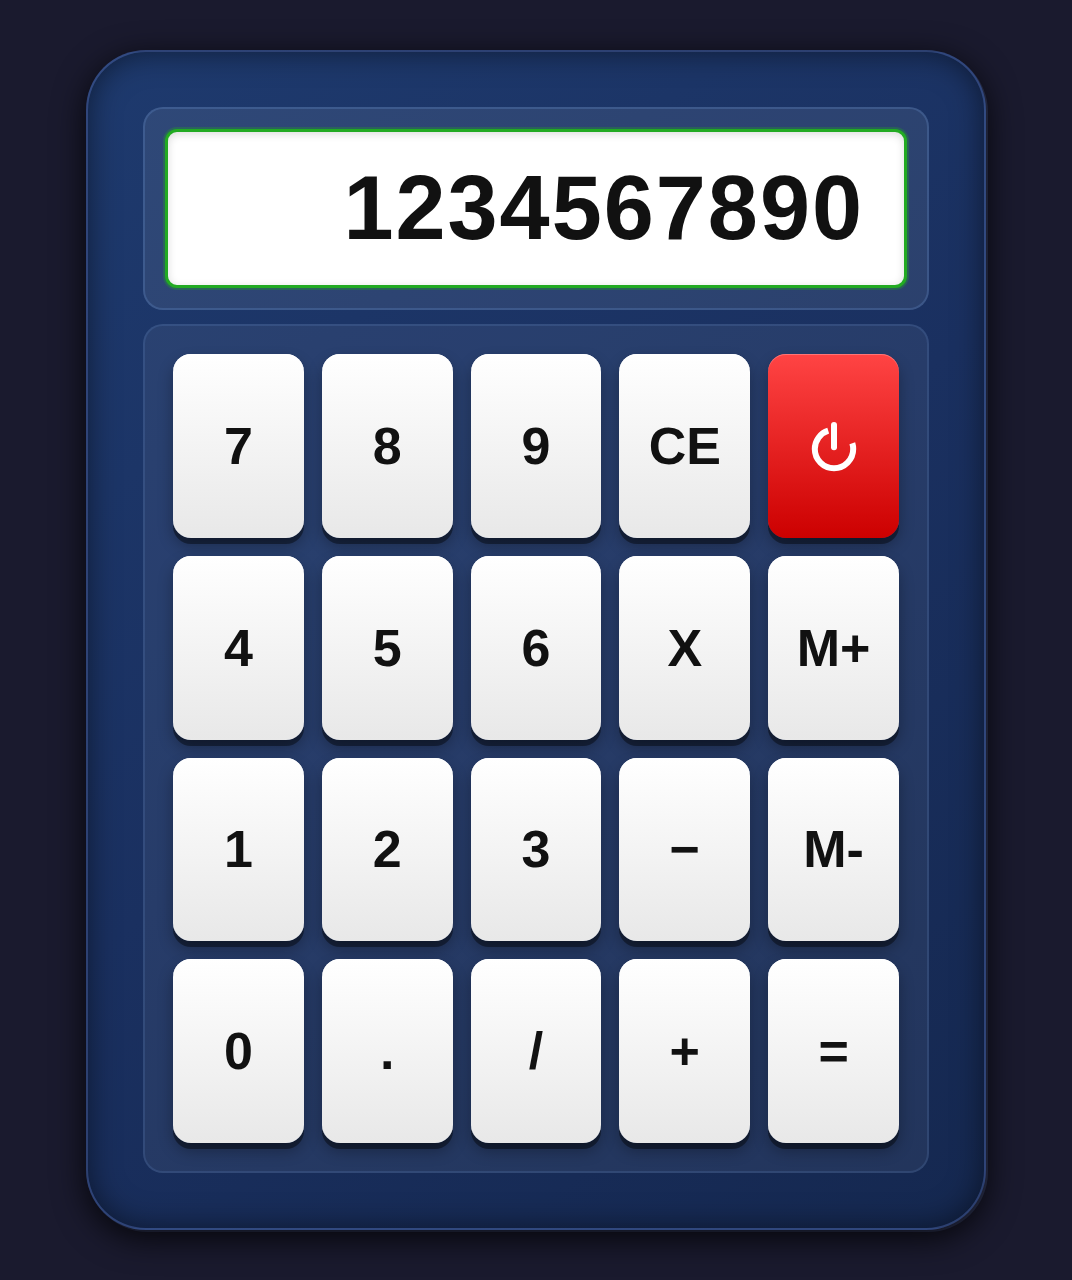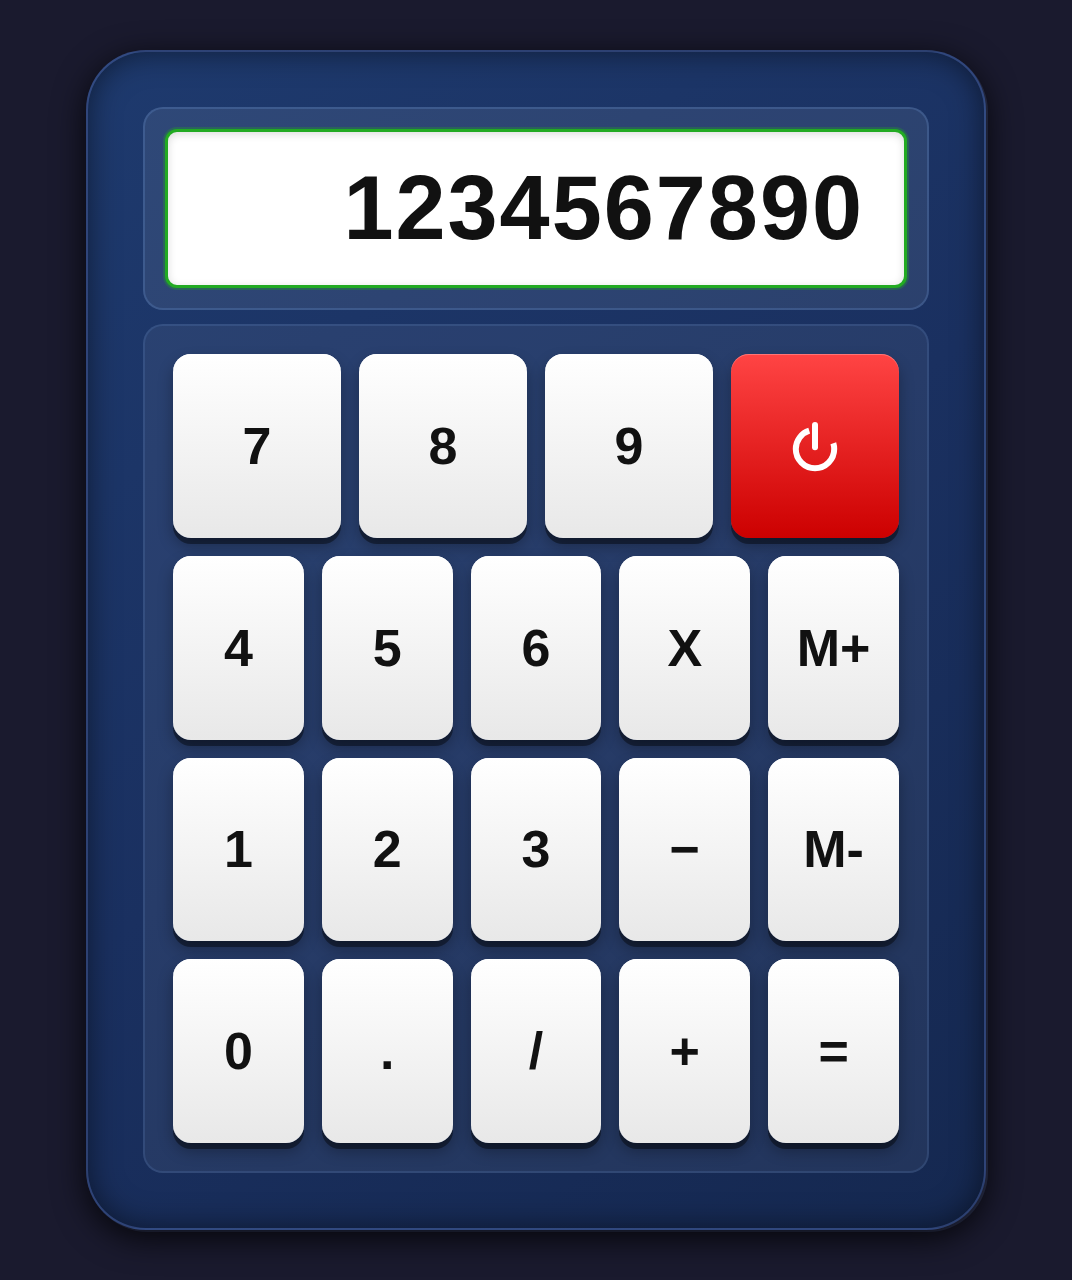--- a/index.html
+++ b/index.html
@@ -120,20 +120,21 @@
   <div class="display-container">
     <div class="display">1234567890</div>
   </div>
 
   <div class="keypad-container">
 
   <div class="key-row">
         <button class="key">7</button>
         <button class="key">8</button>
         <button class="key">9</button>
+        <button class="key">CE</button>
         <button class="key key-power">
           <div class="power-icon">
             <svg viewBox="0 0 100 100" xmlns="http://www.w3.org/2000/svg">
               <circle cx="50" cy="55" r="32" fill="none" stroke="white" stroke-width="10" stroke-dasharray="160 50" stroke-dashoffset="20"></circle>
               <line x1="50" y1="15" x2="50" y2="52" stroke="white" stroke-width="10" stroke-linecap="round"></line>
             </svg>
           </div>
         </button>
       </div>
       <div class="key-row">

